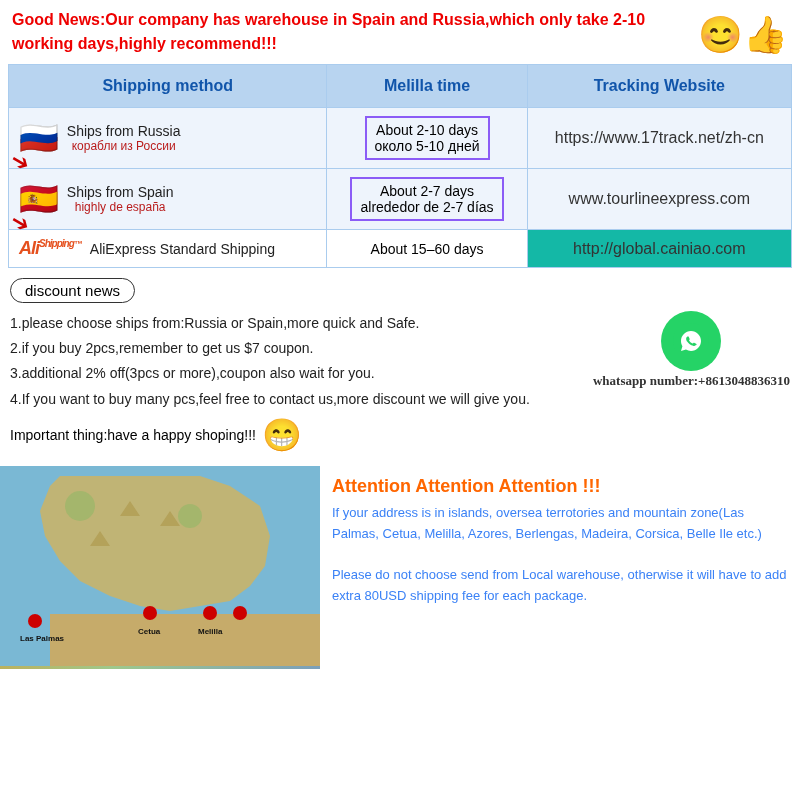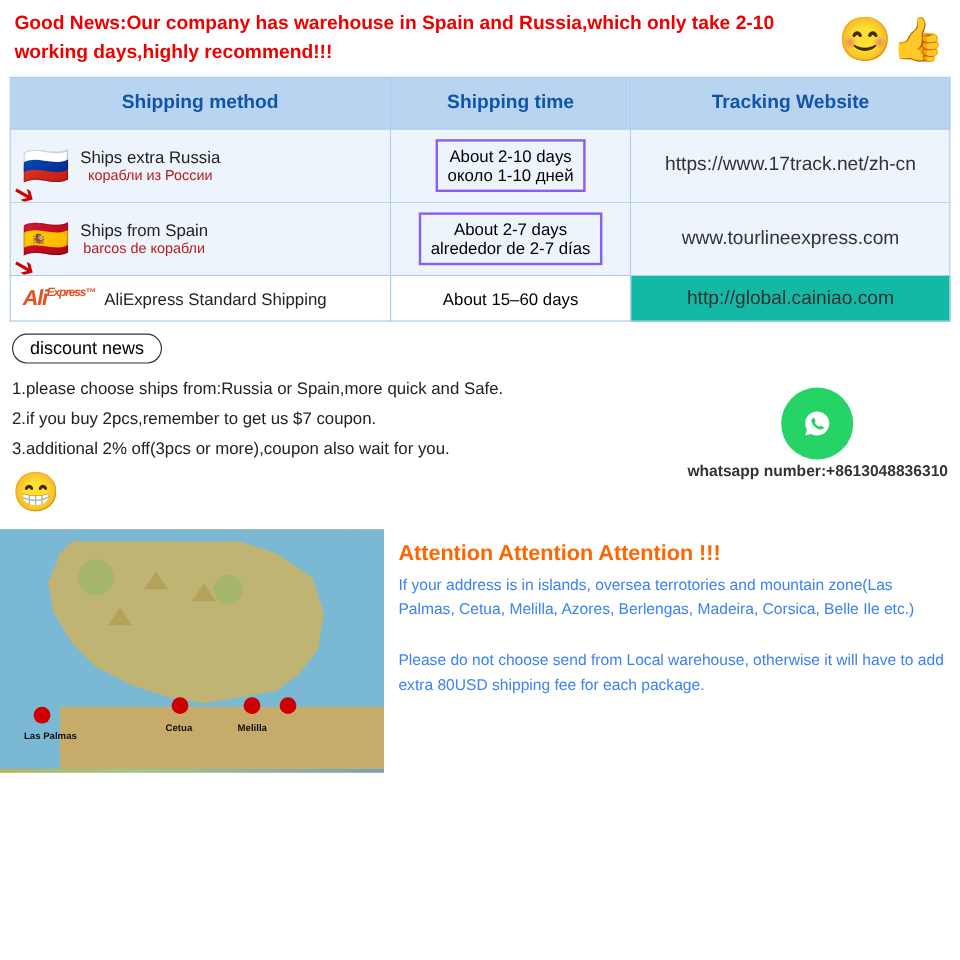--- a/index.html
+++ b/index.html
@@ -9,21 +9,21 @@
       font-family: Arial, sans-serif;
       background: #fff;
       font-size: 14px;
     }
 
     
     .header-banner {
       padding: 8px 12px;
       background: #fff;
       display: flex;
-      align-items: flex-start;
+      align-items: flex-end;
     }
     .header-text {
       color: #e00;
       font-size: 16px;
       font-weight: bold;
       line-height: 1.5;
       flex: 1;
     }
     .emoji-thumbs {
       font-size: 36px;
@@ -115,22 +115,23 @@
       position: relative;
     }
     .info-line {
       font-size: 14px;
       color: #222;
       line-height: 1.8;
     }
     .whatsapp-block {
       position: absolute;
       right: 10px;
-      top: 16px;
+      top: 4px;
       text-align: center;
+      font-family: Liberation Serif, serif;
     }
     .whatsapp-icon {
       width: 60px;
       height: 60px;
       background: #25d366;
       border-radius: 50%;
       display: flex;
       align-items: center;
       justify-content: center;
       font-size: 36px;
@@ -188,80 +189,80 @@
 <div class="header-banner">
   <div class="header-text">Good News:Our company has warehouse in Spain and Russia,which only take 2-10 working days,highly recommend!!!</div>
   <div class="emoji-thumbs">😊👍</div>
 </div>
 
 <div class="table-section">
   <table class="shipping-table">
     <thead>
       <tr>
         <th>Shipping method</th>
-        <th>Shipping time</th>
+        <th>Melilla time</th>
         <th>Tracking Website</th>
       </tr>
     </thead>
     <tbody>
 
       <tr class="row-russia">
         <td>
           <div style="display:flex; align-items:center; gap:8px; position:relative;">
             <div style="position:relative; display:inline-block;">
               <span style="font-size:32px;">🇷🇺</span>
               
               <span style="position:absolute; bottom:-18px; left:-8px; color:#cc0000; font-size:22px; transform:rotate(30deg);">➔</span>
             </div>
             <div>
-              <div class="ship-name">Ships extra Russia</div>
+              <div class="ship-name">Ships from Russia</div>
               <div class="ship-name-sub">корабли из России</div>
             </div>
           </div>
         </td>
         <td>
           <span class="time-highlight">
             <div>About 2-10 days</div>
-            <div>около 1-10 дней</div>
+            <div>около 5-10 дней</div>
           </span>
         </td>
         <td>
           <span class="tracking-url">https://www.17track.net/zh-cn</span>
         </td>
       </tr>
 
       <tr class="row-spain">
         <td>
           <div style="display:flex; align-items:center; gap:8px; position:relative;">
             <div style="position:relative; display:inline-block;">
               <span style="font-size:32px;">🇪🇸</span>
               <span style="position:absolute; bottom:-18px; left:-8px; color:#cc0000; font-size:22px; transform:rotate(30deg);">➔</span>
             </div>
             <div>
               <div class="ship-name">Ships from Spain</div>
-              <div class="ship-name-sub">barcos de корабли</div>
+              <div class="ship-name-sub">highly de españa</div>
             </div>
           </div>
         </td>
         <td>
           <span class="time-highlight">
             <div>About 2-7 days</div>
             <div>alrededor de 2-7 días</div>
           </span>
         </td>
         <td>
           <span class="tracking-url">www.tourlineexpress.com</span>
         </td>
       </tr>
 
       <tr style="background:#fff;">
         <td style="background:#fff;">
           <div style="display:flex; align-items:center; gap:8px;">
             <div class="aliexpress-logo">
-              Ali<span style="font-style:italic; color:#e5501e;">Express</span><sup style="font-size:9px; color:#e5501e;">™</sup>
+              Ali<span style="font-style:italic; color:#e5501e;">Shipping</span><sup style="font-size:9px; color:#e5501e;">™</sup>
             </div>
             <div class="ship-name">AliExpress Standard Shipping</div>
           </div>
         </td>
         <td style="background:#fff;">
           <span>About 15–60 days</span>
         </td>
         <td style="background:#14b8a6;">
           <span class="tracking-url">http://global.cainiao.com</span>
         </td>
@@ -281,21 +282,23 @@
       <svg width="36" height="36" viewBox="0 0 36 36" fill="none">
         <circle cx="18" cy="18" r="18" fill="#25d366"></circle>
         <path d="M18 8C12.48 8 8 12.48 8 18c0 1.9.52 3.68 1.42 5.2L8 28l4.95-1.38A10 10 0 0018 28c5.52 0 10-4.48 10-10S23.52 8 18 8zm5.07 13.69c-.21.6-1.24 1.14-1.7 1.2-.46.06-.47.35-2.96-.62-2.49-.97-4.07-3.5-4.2-3.67-.13-.17-1.06-1.41-1.06-2.69 0-1.28.67-1.9.9-2.16.24-.26.52-.32.7-.32l.5.01c.16 0 .38-.06.59.45l.84 2.05c.07.17.03.37-.08.52l-.37.48c-.12.15-.25.31-.11.6.14.29.63 1.04 1.35 1.68.93.83 1.71 1.09 2 1.22.29.13.46.11.63-.07l.45-.51c.18-.21.35-.14.59-.05l1.97.93c.24.11.39.16.45.26.06.1.06.57-.15 1.17z" fill="white"></path>
       </svg>
     </div>
     <div class="whatsapp-num">whatsapp number:+8613048836310</div>
   </div>
   <div class="info-line">1.please choose ships from:Russia or Spain,more quick and Safe.</div>
   <div class="info-line">2.if you buy 2pcs,remember to get us $7 coupon.</div>
   <div class="info-line">3.additional 2% off(3pcs or more),coupon also wait for you.</div>
+  <div class="info-line">4.If you want to buy many pcs,feel free to contact us,more discount we will give you.</div>
   <div class="happy-shoping">
+    <span>Important thing:have a happy shoping!!!</span>
     <span class="emoji-grin">😁</span>
   </div>
 </div>
 
 <div class="bottom-section">
 
   <div class="map-section">
     <svg viewBox="0 0 320 200" width="320" height="200">
 
       <rect width="320" height="200" fill="#7ab8d4"></rect>

